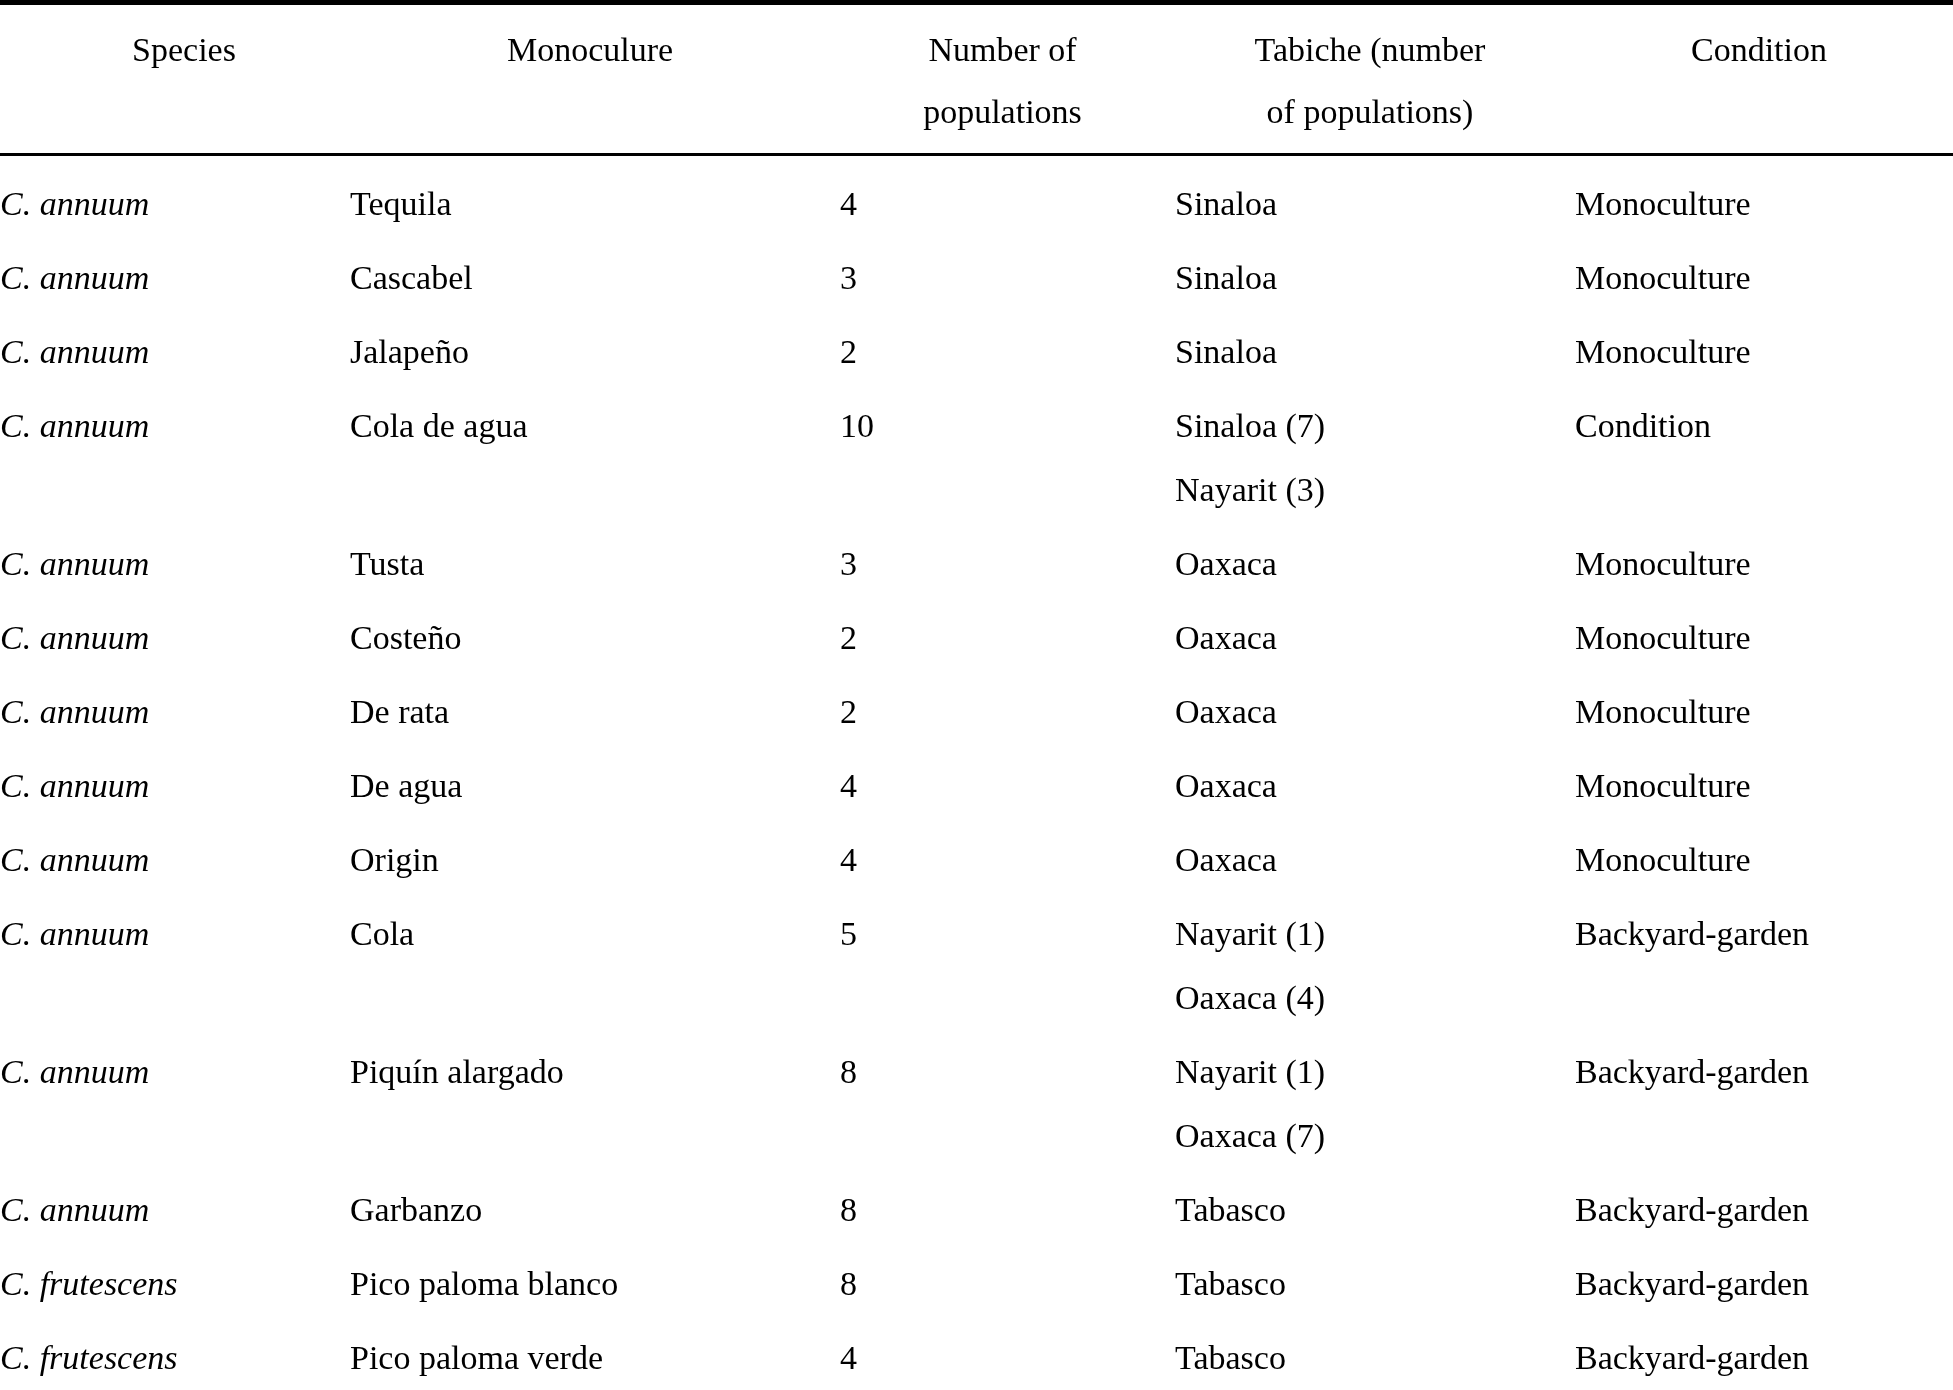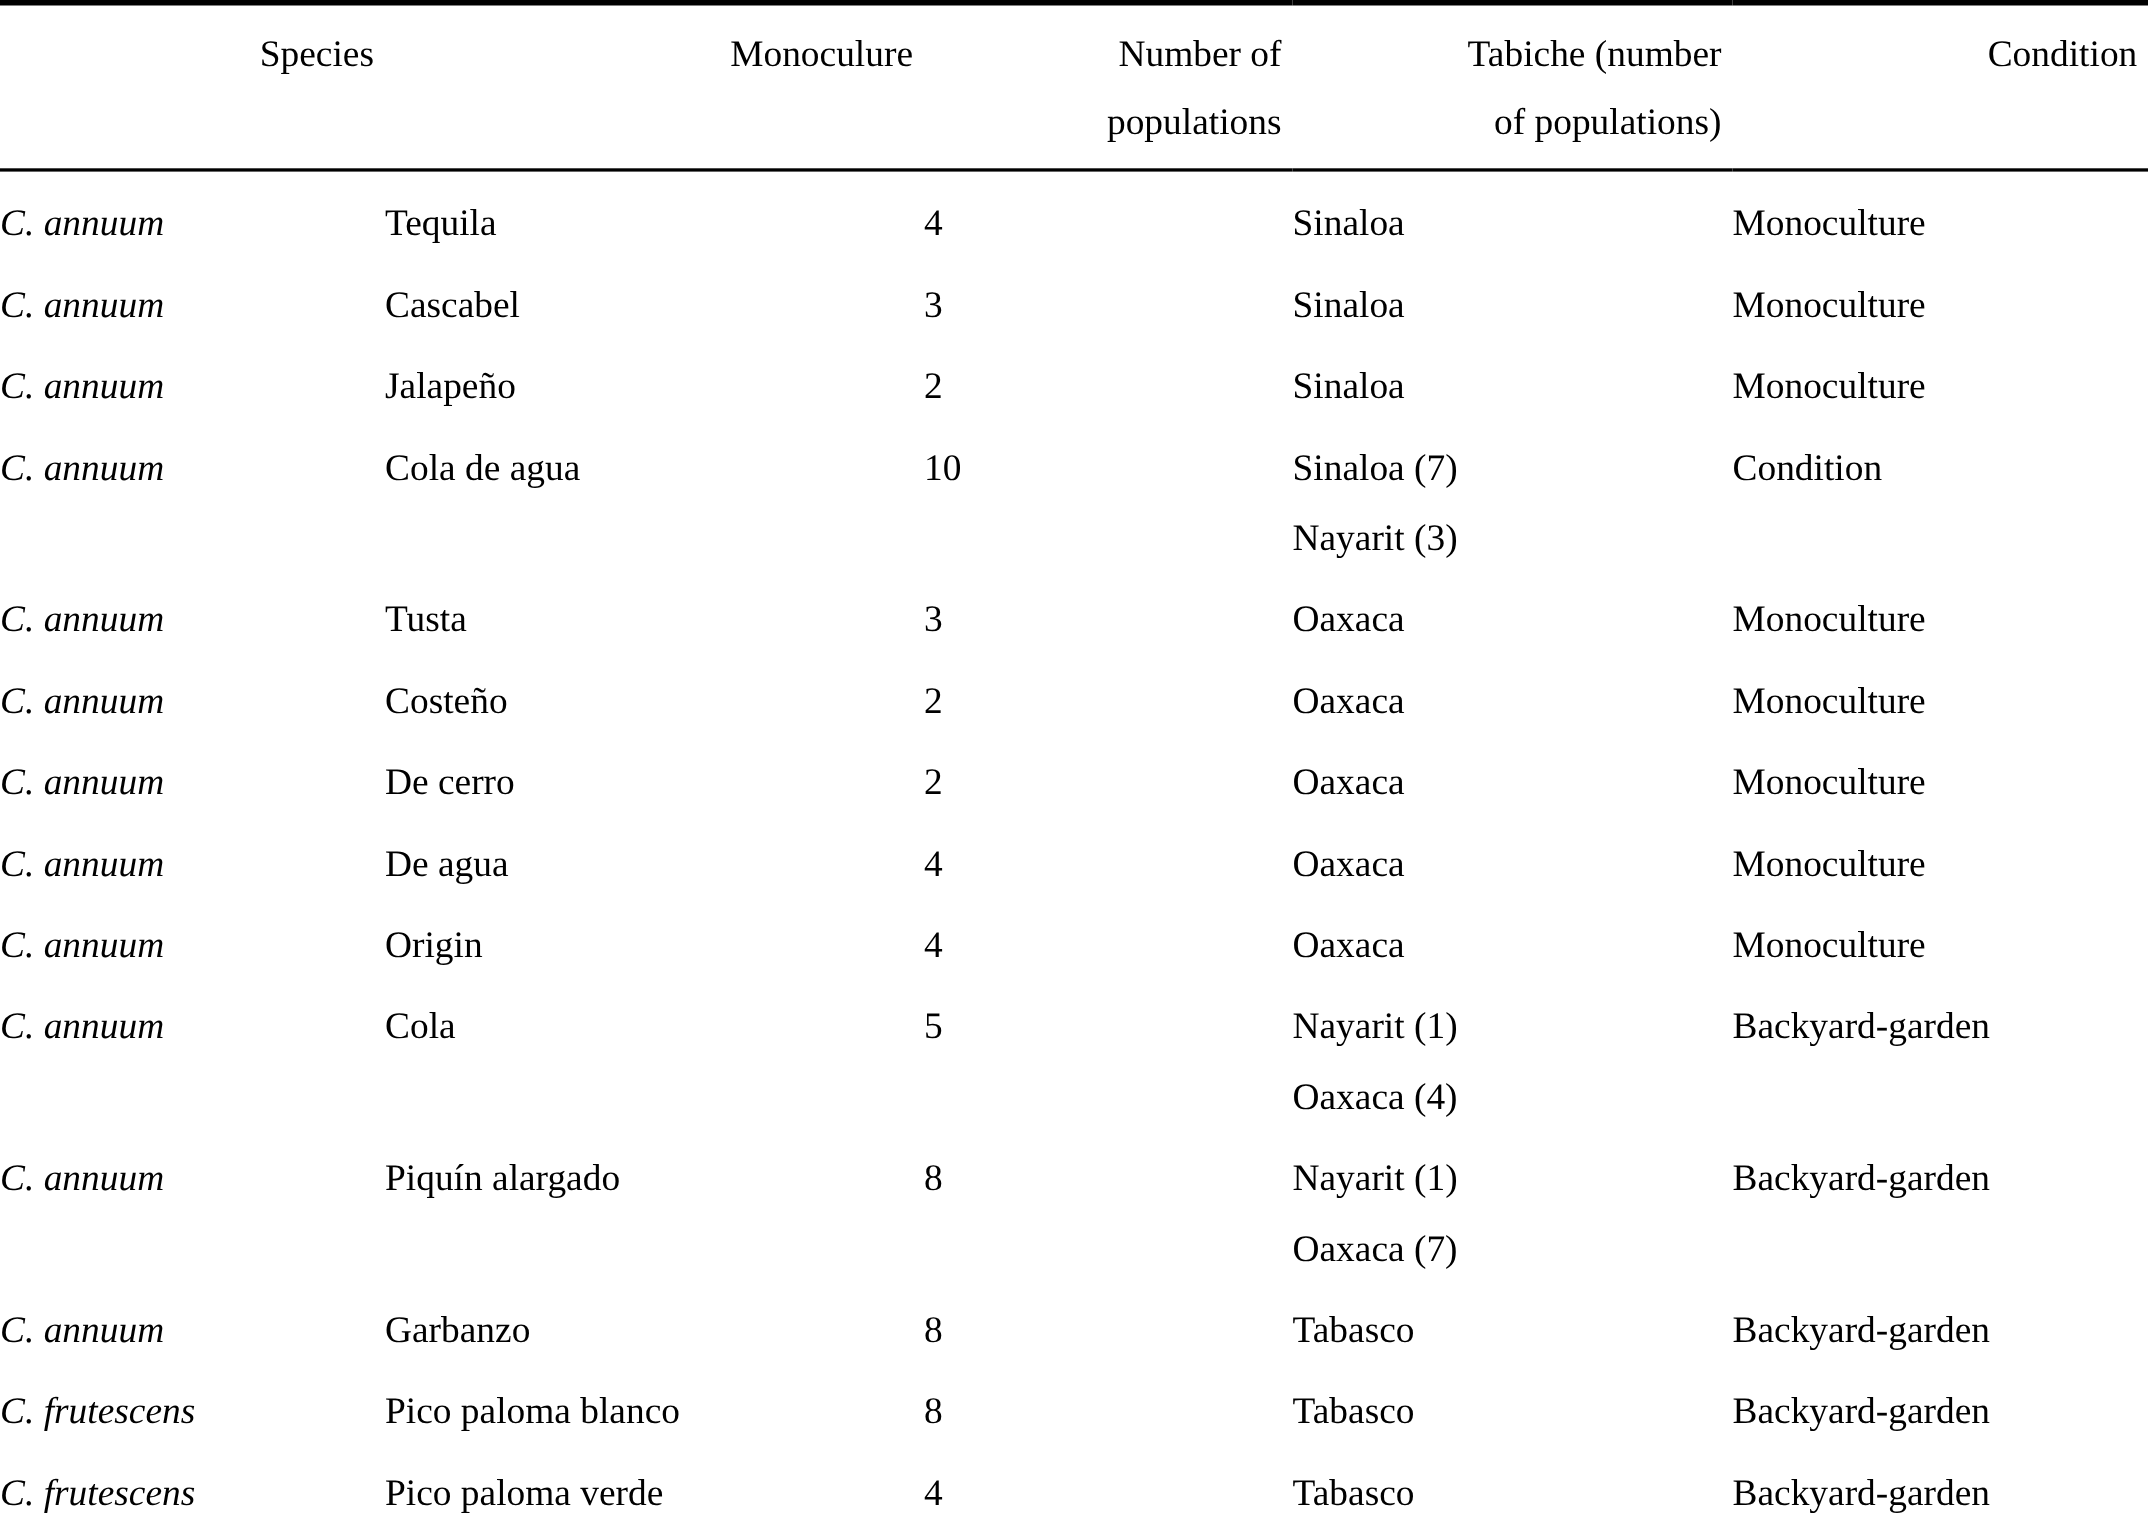--- a/index.html
+++ b/index.html
@@ -26,21 +26,21 @@
     border-bottom: 6px solid #000;
     font-size: 34px;
   }
   col.c-species    { width: 350px; }
   col.c-morphotype { width: 490px; }
   col.c-pops       { width: 335px; }
   col.c-origin     { width: 400px; }
   col.c-condition  { width: 378px; }
 
   thead th {
-    text-align: right;
+    text-align: center;
     font-weight: normal;
     vertical-align: top;
     white-space: pre-line;
     line-height: 62px;
     padding: 14px 10px 10px 0;
     border-bottom: 3px solid #000;
   }
   thead th:first-child { padding-left: 28px; }
 
   tbody td {
@@ -118,21 +118,21 @@
       </tr>
       <tr>
         <td class="species-cell">C. annuum</td>
         <td>Costeño</td>
         <td>2</td>
         <td>Oaxaca</td>
         <td>Monoculture</td>
       </tr>
       <tr>
         <td class="species-cell">C. annuum</td>
-        <td>De cerro</td>
+        <td>De rata</td>
         <td>2</td>
         <td>Oaxaca</td>
         <td>Monoculture</td>
       </tr>
       <tr>
         <td class="species-cell">C. annuum</td>
         <td>De agua</td>
         <td>4</td>
         <td>Oaxaca</td>
         <td>Monoculture</td>

